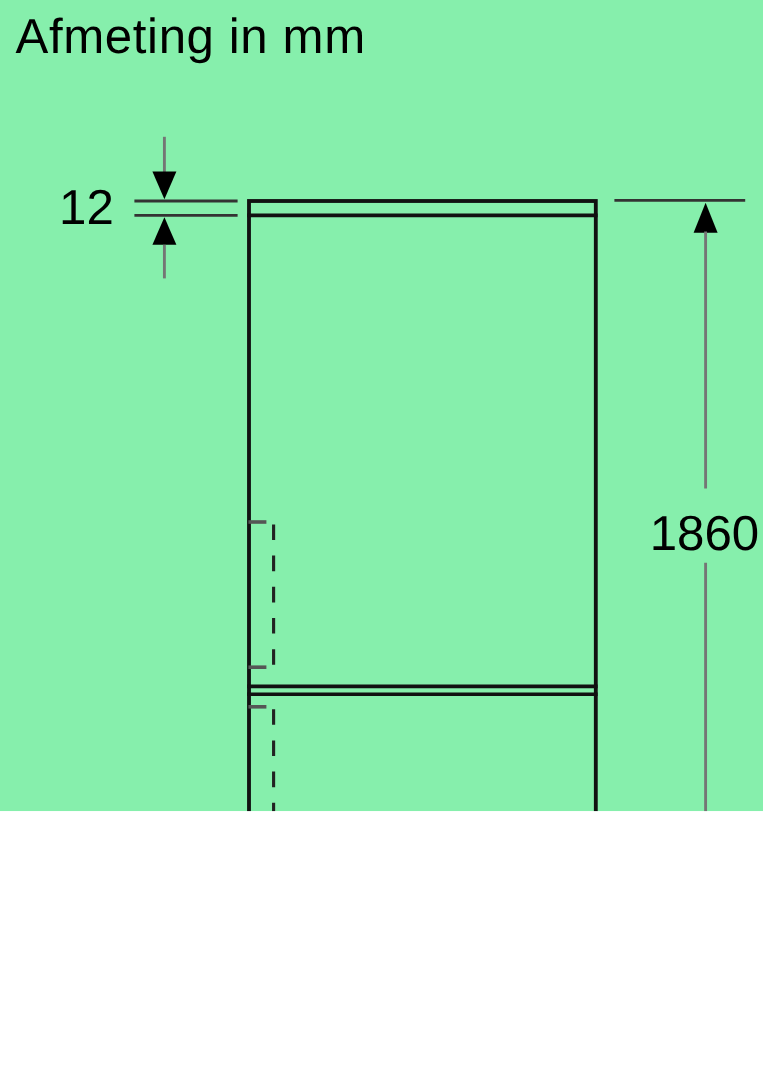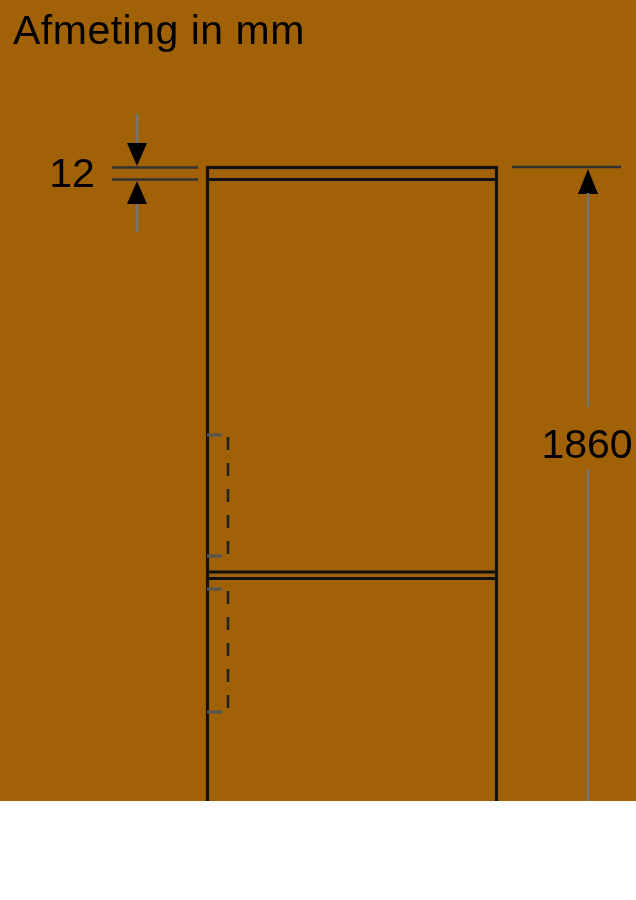--- a/index.html
+++ b/index.html
@@ -3,22 +3,22 @@
 <meta charset="utf-8">
 <style>
   html, body {
     margin: 0;
     padding: 0;
     background: #ffffff;
   }
   .page {
     position: relative;
     width: 636px;
-    height: 801px;
-    background: #a16207;
+    height: 676px;
+    background: #86efac;
     overflow: hidden;
     font-family: "Liberation Sans", sans-serif;
   }
   svg.diagram {
     display: block;
     width: 636px;
     height: 900px;
   }
   svg.diagram text {
     font-family: "Liberation Sans", sans-serif;

